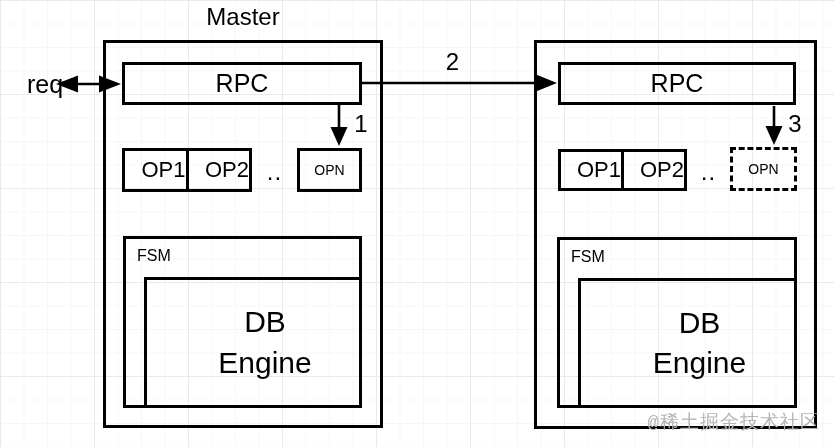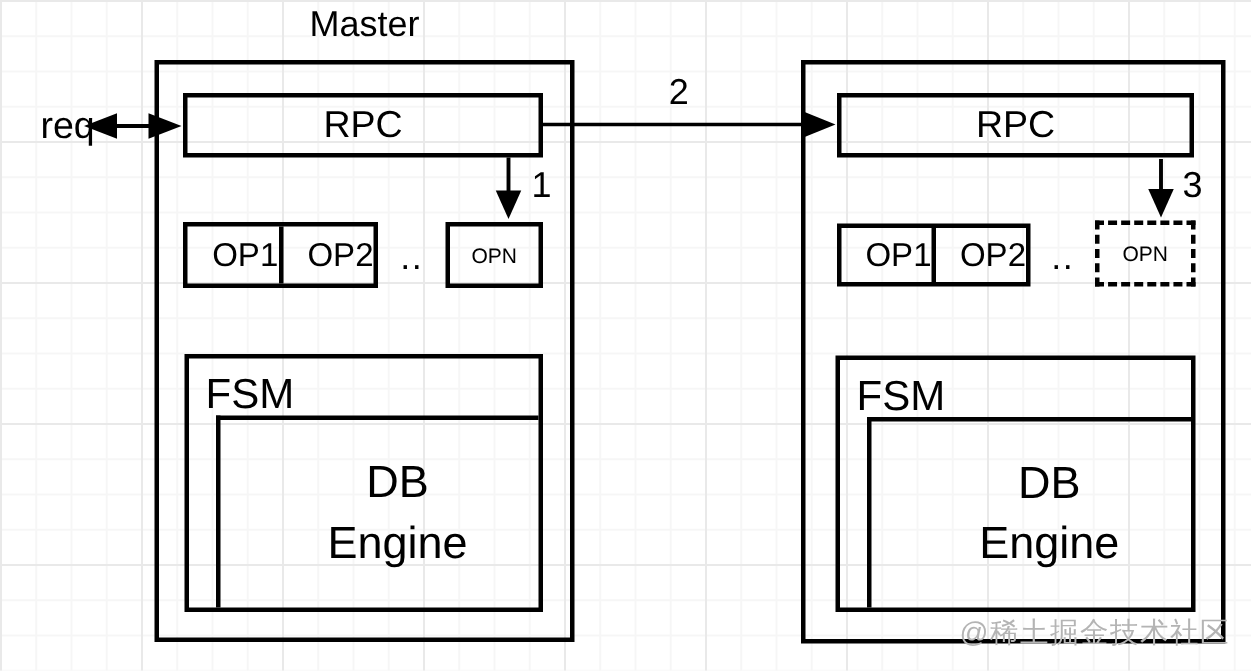--- a/index.html
+++ b/index.html
@@ -39,21 +39,21 @@
   .rpc-label { font-size: 25px; }
   .op-pair { display: flex; }
   .op-cell {
     flex: 1;
     display: flex; align-items: center; justify-content: flex-end;
     font-size: 22px;
   }
   .op-cell.first { border-right: 3px solid #000; }
   .opn-box { font-size: 14px; }
   .dashed { border-style: dashed; }
-  .fsm-label { font-size: 28px; }
+  .fsm-label { font-size: 16px; }
   .db-box {
     position: absolute;
     border-left: 3px solid #000;
     border-top: 3px solid #000;
     box-sizing: border-box;
   }
   .db-label {
     font-size: 30px;
     line-height: 1.35;
     text-align: center;
@@ -70,20 +70,21 @@
     pointer-events: none;
     z-index: 5;
   }
   .watermark {
     position: absolute;
     right: 14px; top: 409px;
     font-size: 19px;
     color: #b4b4b4;
     z-index: 10;
     letter-spacing: 1px;
+    font-family: Liberation Mono, monospace;
   }
 </style>
 </head>
 <body>
 
 <div class="canvas">
 
   <div class="label title" style="left:103px; top:3px; width:280px;">Master</div>
 
   <div class="box" style="left:103px; top:40px; width:280px; height:388px;"></div>

